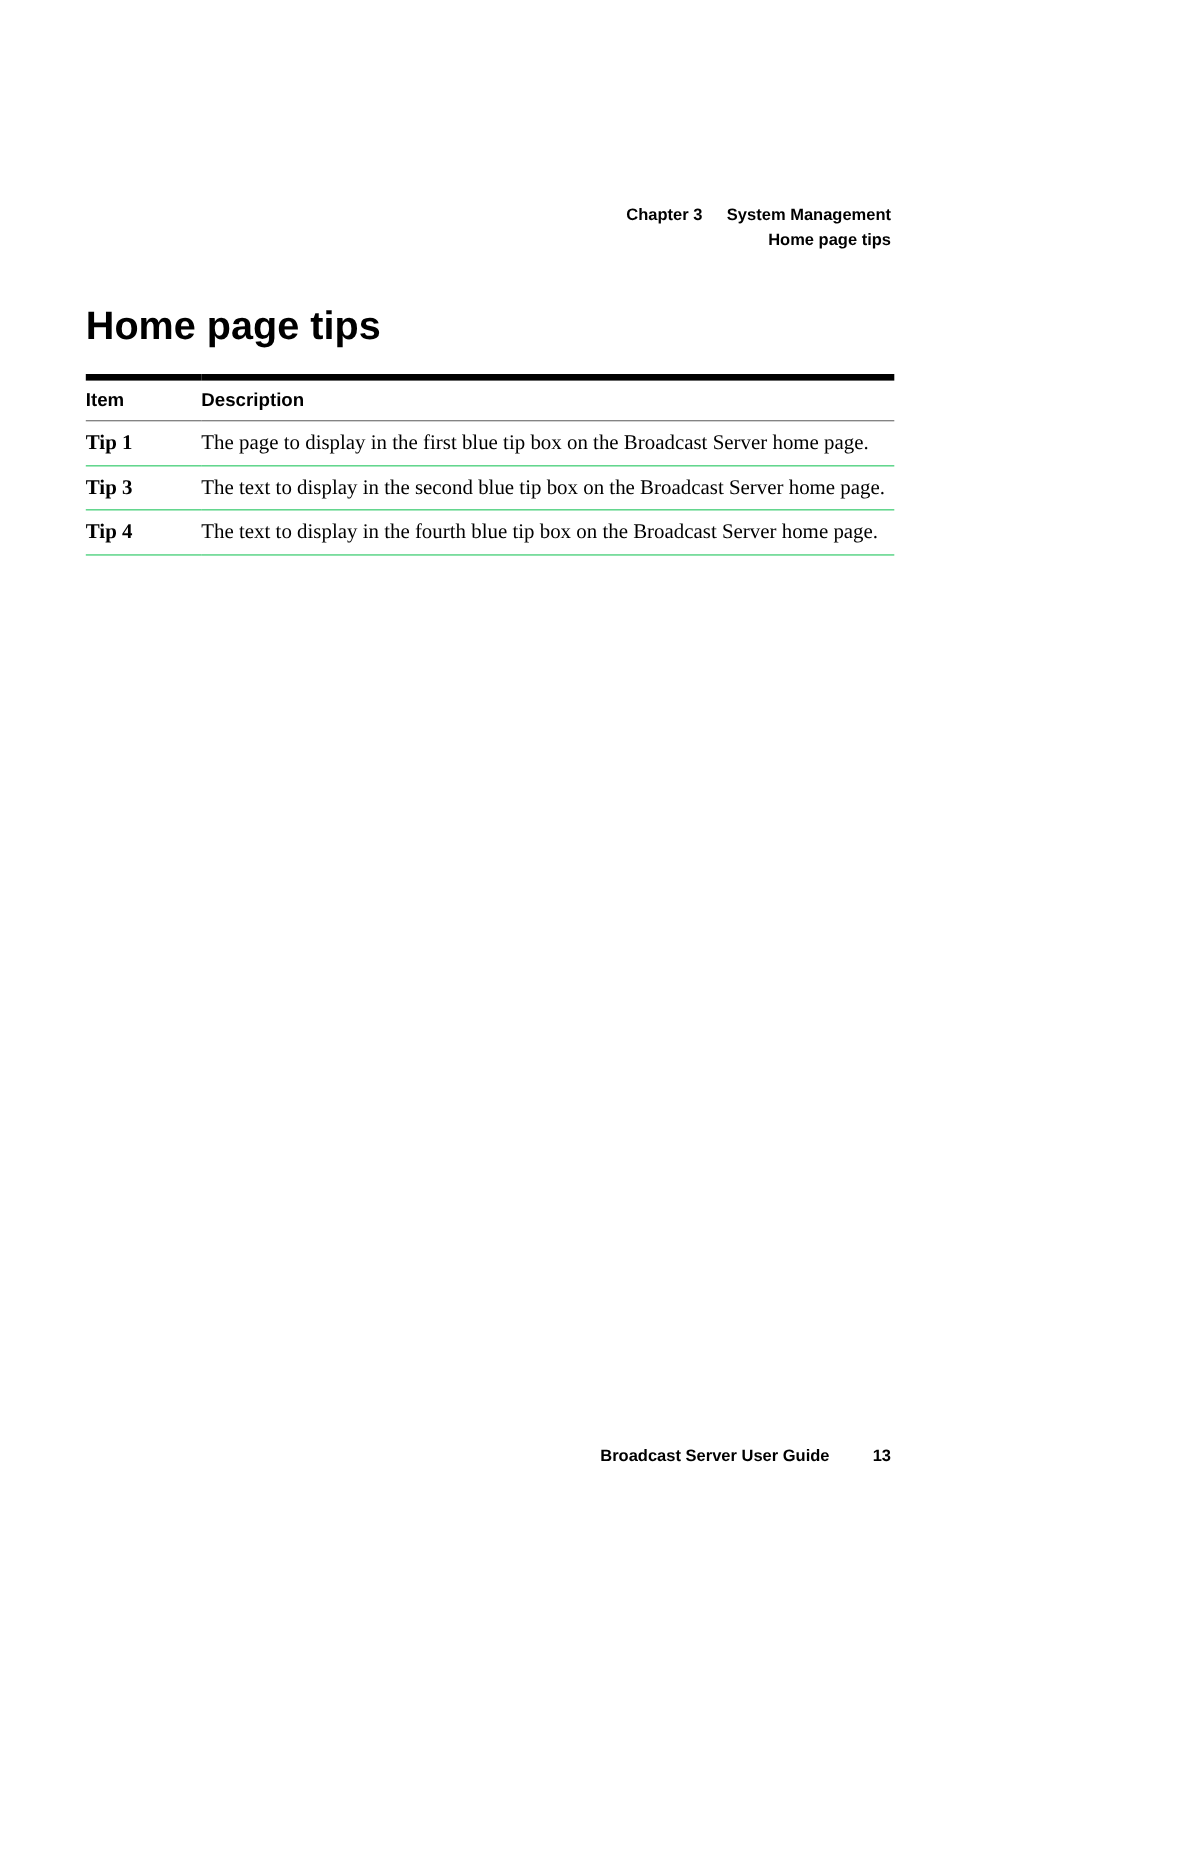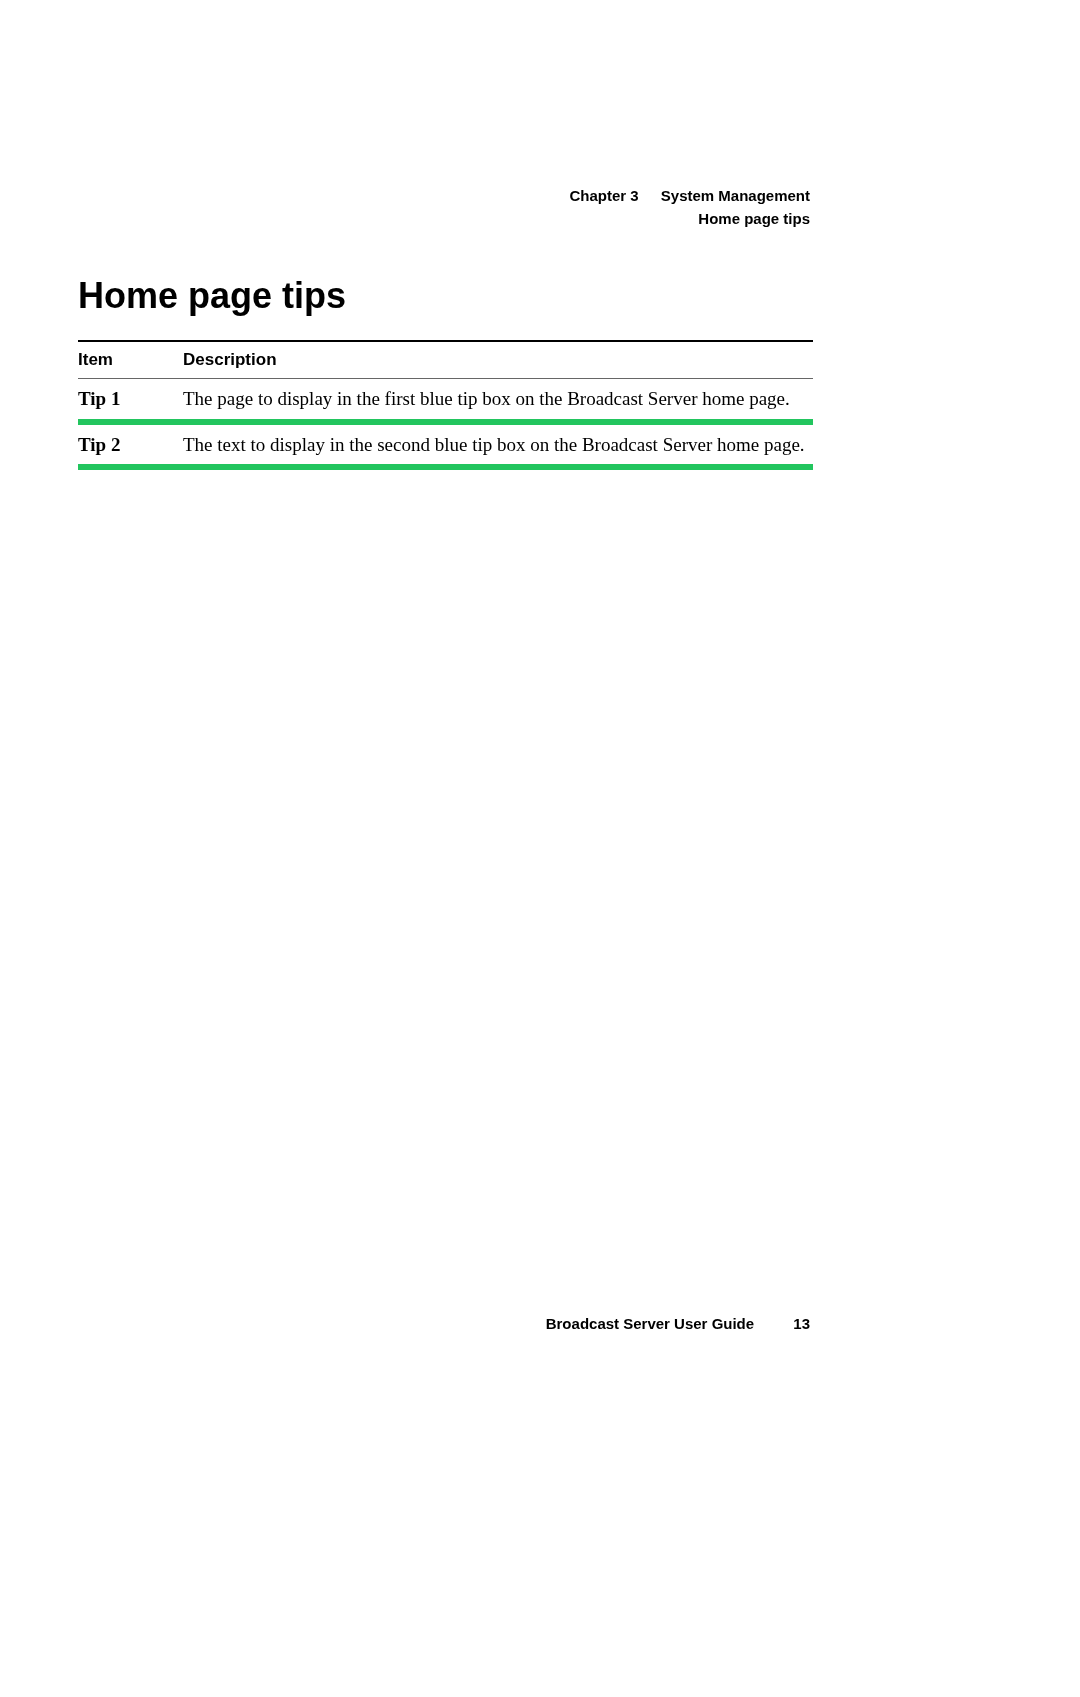--- a/index.html
+++ b/index.html
@@ -46,36 +46,36 @@
       position: absolute;
       top: 340px;
       left: 78px;
       width: 735px;
     }
     table {
       width: 100%;
       border-collapse: collapse;
     }
     thead tr {
-      border-top: 2px solid #000000;
+      border-top: 6px solid #000000;
       border-bottom: 1px solid #666;
     }
     th {
       text-align: left;
       font-family: Arial, Helvetica, sans-serif;
       font-weight: bold;
       font-size: 17px;
       padding: 8px 4px 8px 0;
       vertical-align: top;
     }
     th.col-item {
       width: 105px;
     }
     tbody tr {
-      border-bottom: 6px solid #22c55e;
+      border-bottom: 1px solid #22c55e;
     }
     td {
       text-align: left;
       font-family: Georgia, 'Times New Roman', serif;
       font-size: 19px;
       padding: 7px 4px 7px 0;
       vertical-align: top;
       line-height: 1.35;
     }
     td.col-item {
@@ -114,22 +114,26 @@
         <th class="col-item">Item</th>
         <th>Description</th>
       </tr>
     </thead>
     <tbody>
       <tr>
         <td class="col-item">Tip 1</td>
         <td>The page to display in the first blue tip box on the Broadcast Server home page.</td>
       </tr>
       <tr>
-        <td class="col-item">Tip 2</td>
+        <td class="col-item">Tip 3</td>
         <td>The text to display in the second blue tip box on the Broadcast Server home page.</td>
+      </tr>
+      <tr>
+        <td class="col-item">Tip 4</td>
+        <td>The text to display in the fourth blue tip box on the Broadcast Server home page.</td>
       </tr>
     </tbody>
   </table>
 </div>
 
 <div class="footer-block">
   <span class="footer-title">Broadcast Server User Guide</span>
   <span>13</span>
 </div>
 

